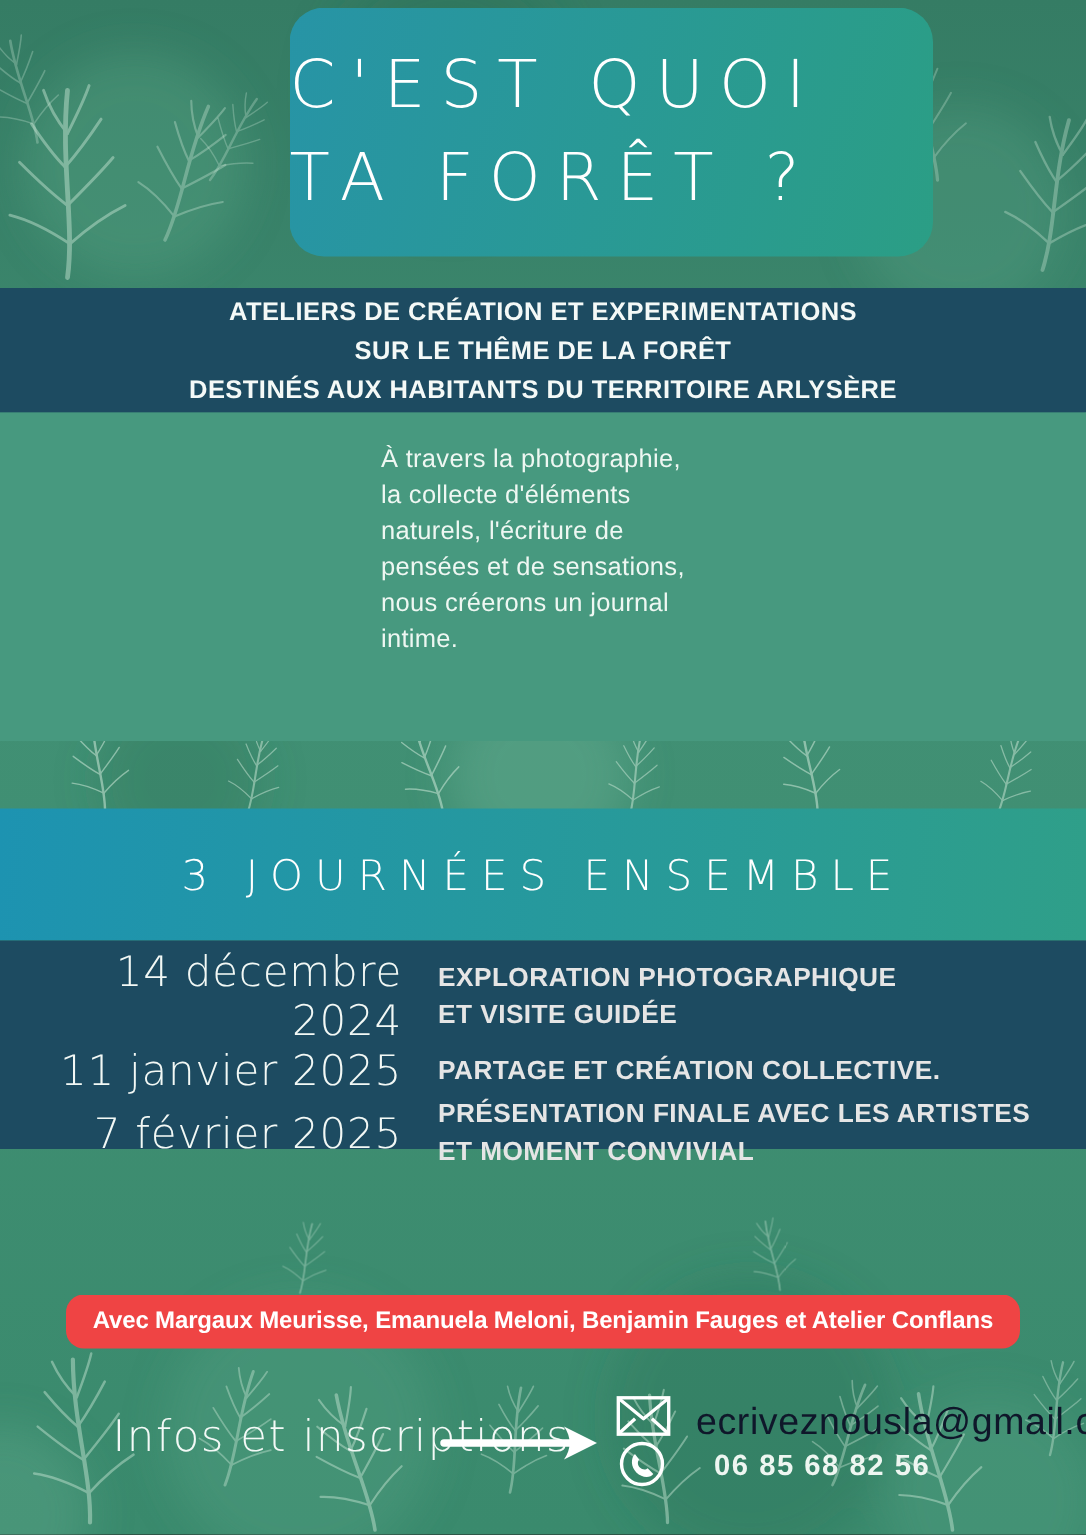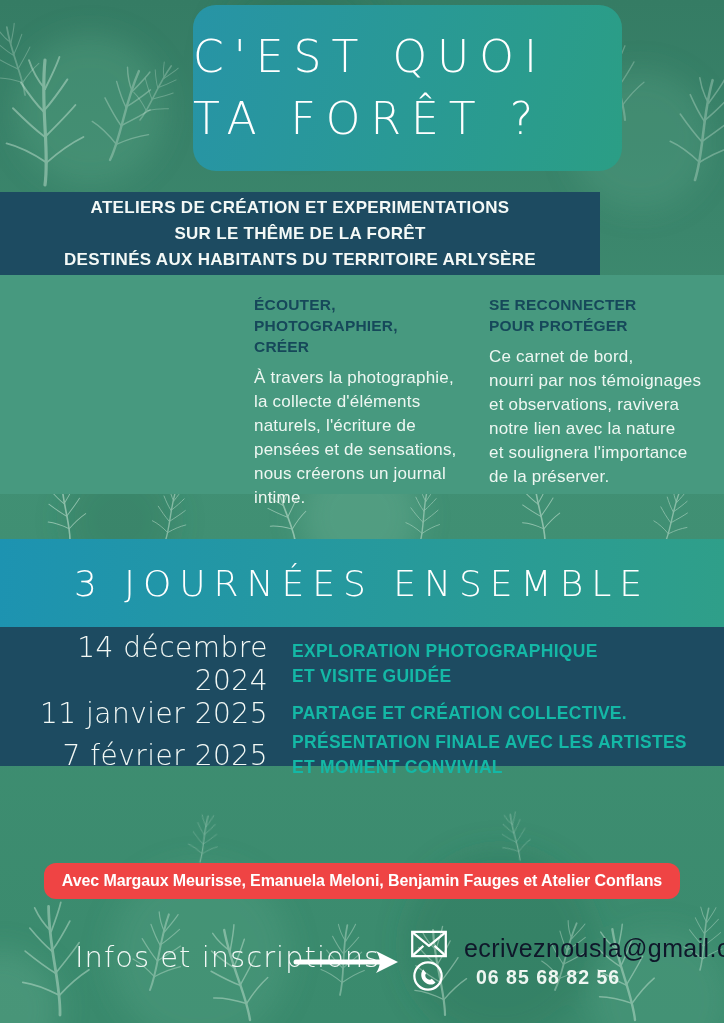--- a/index.html
+++ b/index.html
@@ -18,21 +18,21 @@
     display:flex;flex-direction:column;align-items:flex-start;justify-content:center;gap:10px;margin-left:36px;
   }
   .display-font{
     color:#ffffff;font-weight:300;letter-spacing:10px;
     font-family:"DejaVu Sans", sans-serif;
   }
   .title-line{font-size:44px;line-height:52px;text-align:center;white-space:nowrap;}
 
   
   .banner{
-    left:0;top:192px;width:600px;height:83px;background:#1d4b61;
+    left:0;top:192px;width:724px;height:83px;background:#1d4b61;
     display:flex;flex-direction:column;align-items:center;justify-content:center;
   }
   .banner-line{
     color:#f4f9f7;font-weight:700;font-size:17px;line-height:26px;
     letter-spacing:.3px;text-align:center;white-space:nowrap;
   }
 
   
   .panel{left:0;top:275px;width:724px;height:219px;background:#47997f;}
   .col{position:absolute;top:19px;}
@@ -47,35 +47,35 @@
     color:#eef7f2;font-size:17px;line-height:24px;font-weight:400;
     white-space:pre-line;letter-spacing:.2px;
   }
 
   
   .band{
     left:0;top:539px;width:724px;height:88px;
     background:linear-gradient(95deg,#1d93b1 0%,#2f9f89 100%);
     display:flex;align-items:center;justify-content:center;
   }
-  .band-title{font-size:36px;letter-spacing:8px;white-space:nowrap;}
+  .band-title{font-size:28px;letter-spacing:8px;white-space:nowrap;}
 
   
   .schedule{
     left:0;top:627px;width:724px;height:139px;background:#1d4b61;
     display:flex;flex-direction:column;justify-content:space-evenly;padding:4px 0;box-sizing:border-box;
   }
   .row{display:flex;align-items:center;}
   .date{
     width:268px;text-align:right;padding-right:24px;flex:none;
     color:#f2f8f5;font-size:28px;font-weight:300;letter-spacing:.5px;
     font-family:"DejaVu Sans", sans-serif;
   }
   .desc{
-    color:#14b8a6;font-weight:700;font-size:17.5px;line-height:25px;
+    color:#e5e5e5;font-weight:700;font-size:17.5px;line-height:25px;
     letter-spacing:.3px;white-space:pre-line;
   }
 
   
   .credits{
     left:44px;top:863px;width:636px;height:36px;border-radius:12px;background:#ef4444;
     display:flex;align-items:center;justify-content:center;
   }
   .credits-text{color:#ffffff;font-weight:700;font-size:16px;letter-spacing:-.1px;white-space:nowrap;}
 
@@ -161,39 +161,27 @@
   </div>
 
   <div class="layer banner">
     <div class="banner-line">ATELIERS DE CRÉATION ET EXPERIMENTATIONS</div>
     <div class="banner-line">SUR LE THÊME DE LA FORÊT</div>
     <div class="banner-line">DESTINÉS AUX HABITANTS DU TERRITOIRE ARLYSÈRE</div>
   </div>
 
   <div class="layer panel">
     <div class="col col2">
-      <div class="col-title">ÉCOUTER, PHOTOGRAPHIER,
-CRÉER</div>
       <div class="col-body">À travers la photographie,
 la collecte d'éléments
 naturels, l'écriture de
 pensées et de sensations,
 nous créerons un journal
 intime.</div>
     </div>
-    <div class="col col3">
-      <div class="col-title">SE RECONNECTER
-POUR PROTÉGER</div>
-      <div class="col-body">Ce carnet de bord,
-nourri par nos témoignages
-et observations, ravivera
-notre lien avec la nature
-et soulignera l'importance
-de la préserver.</div>
-    </div>
   </div>
 
   <div class="layer band">
     <div class="display-font band-title">3 JOURNÉES ENSEMBLE</div>
   </div>
 
   <div class="layer schedule">
     <div class="row">
       <div class="date">14 décembre 2024</div>
       <div class="desc">EXPLORATION PHOTOGRAPHIQUE

